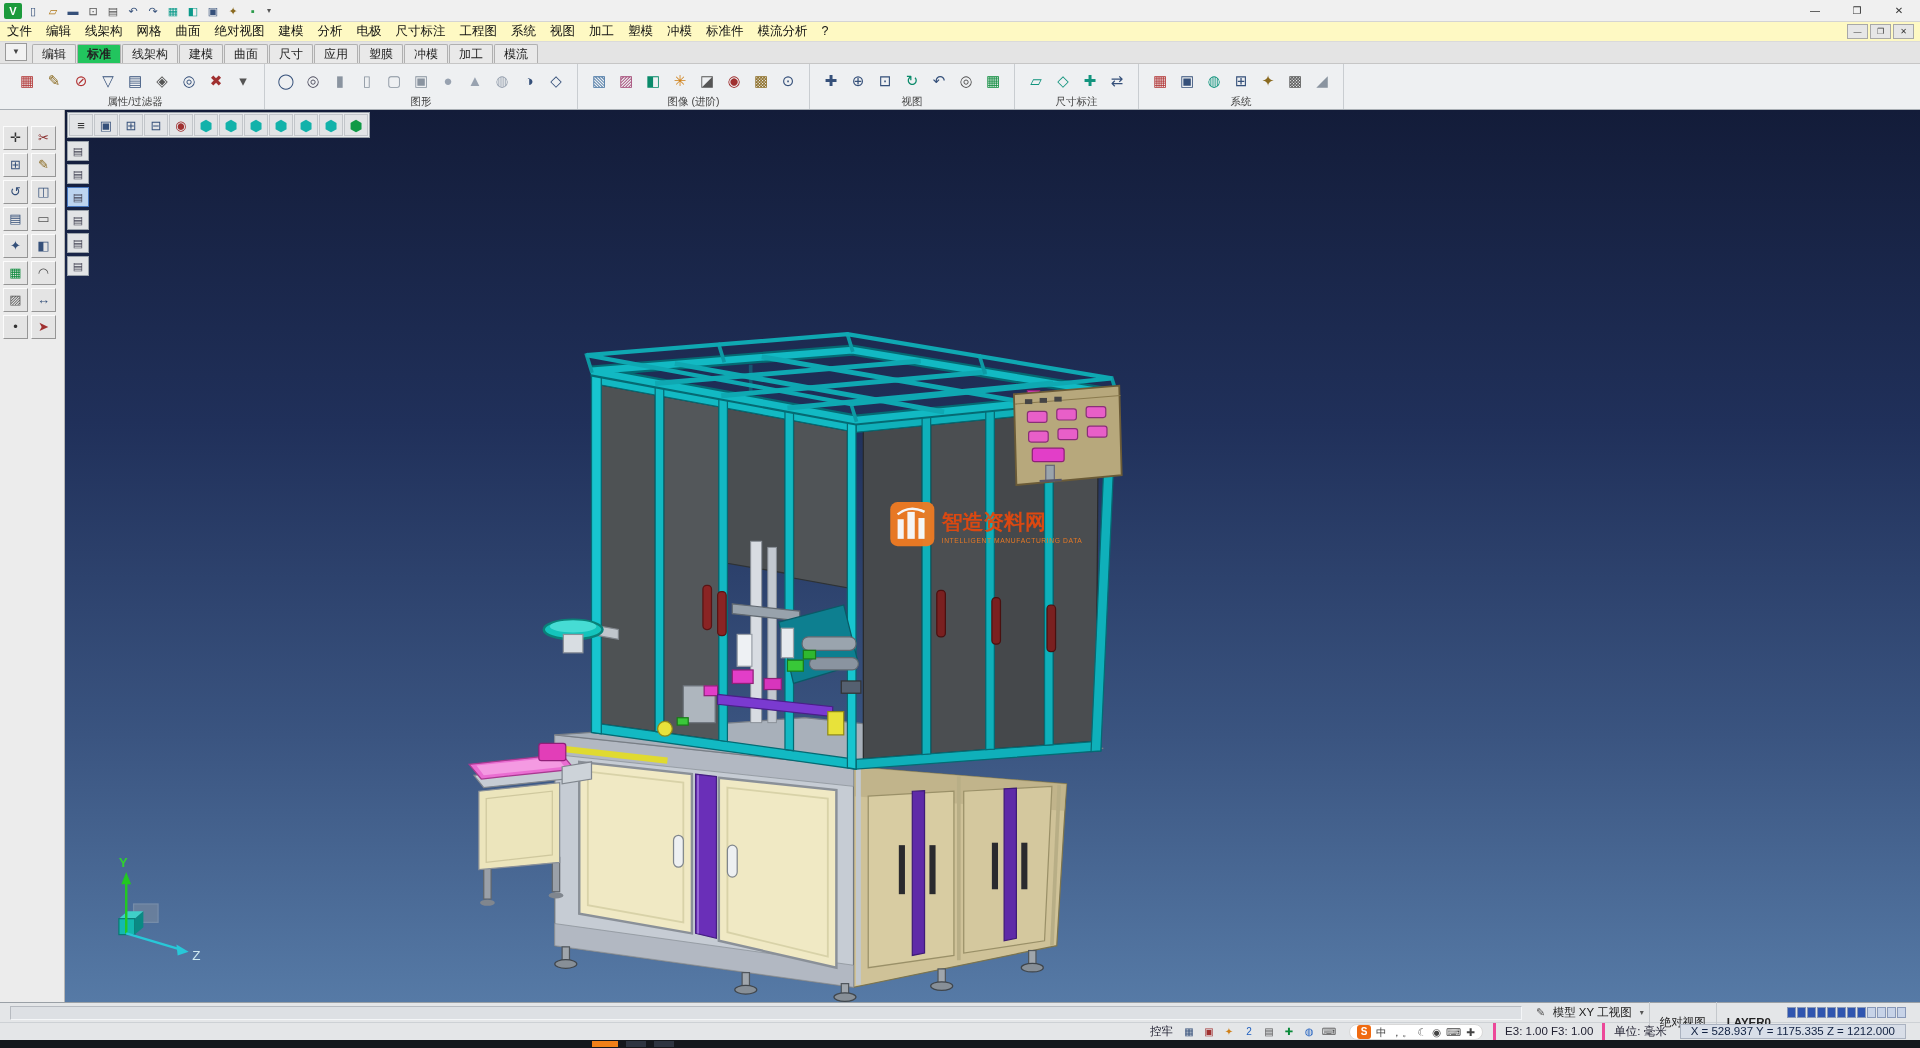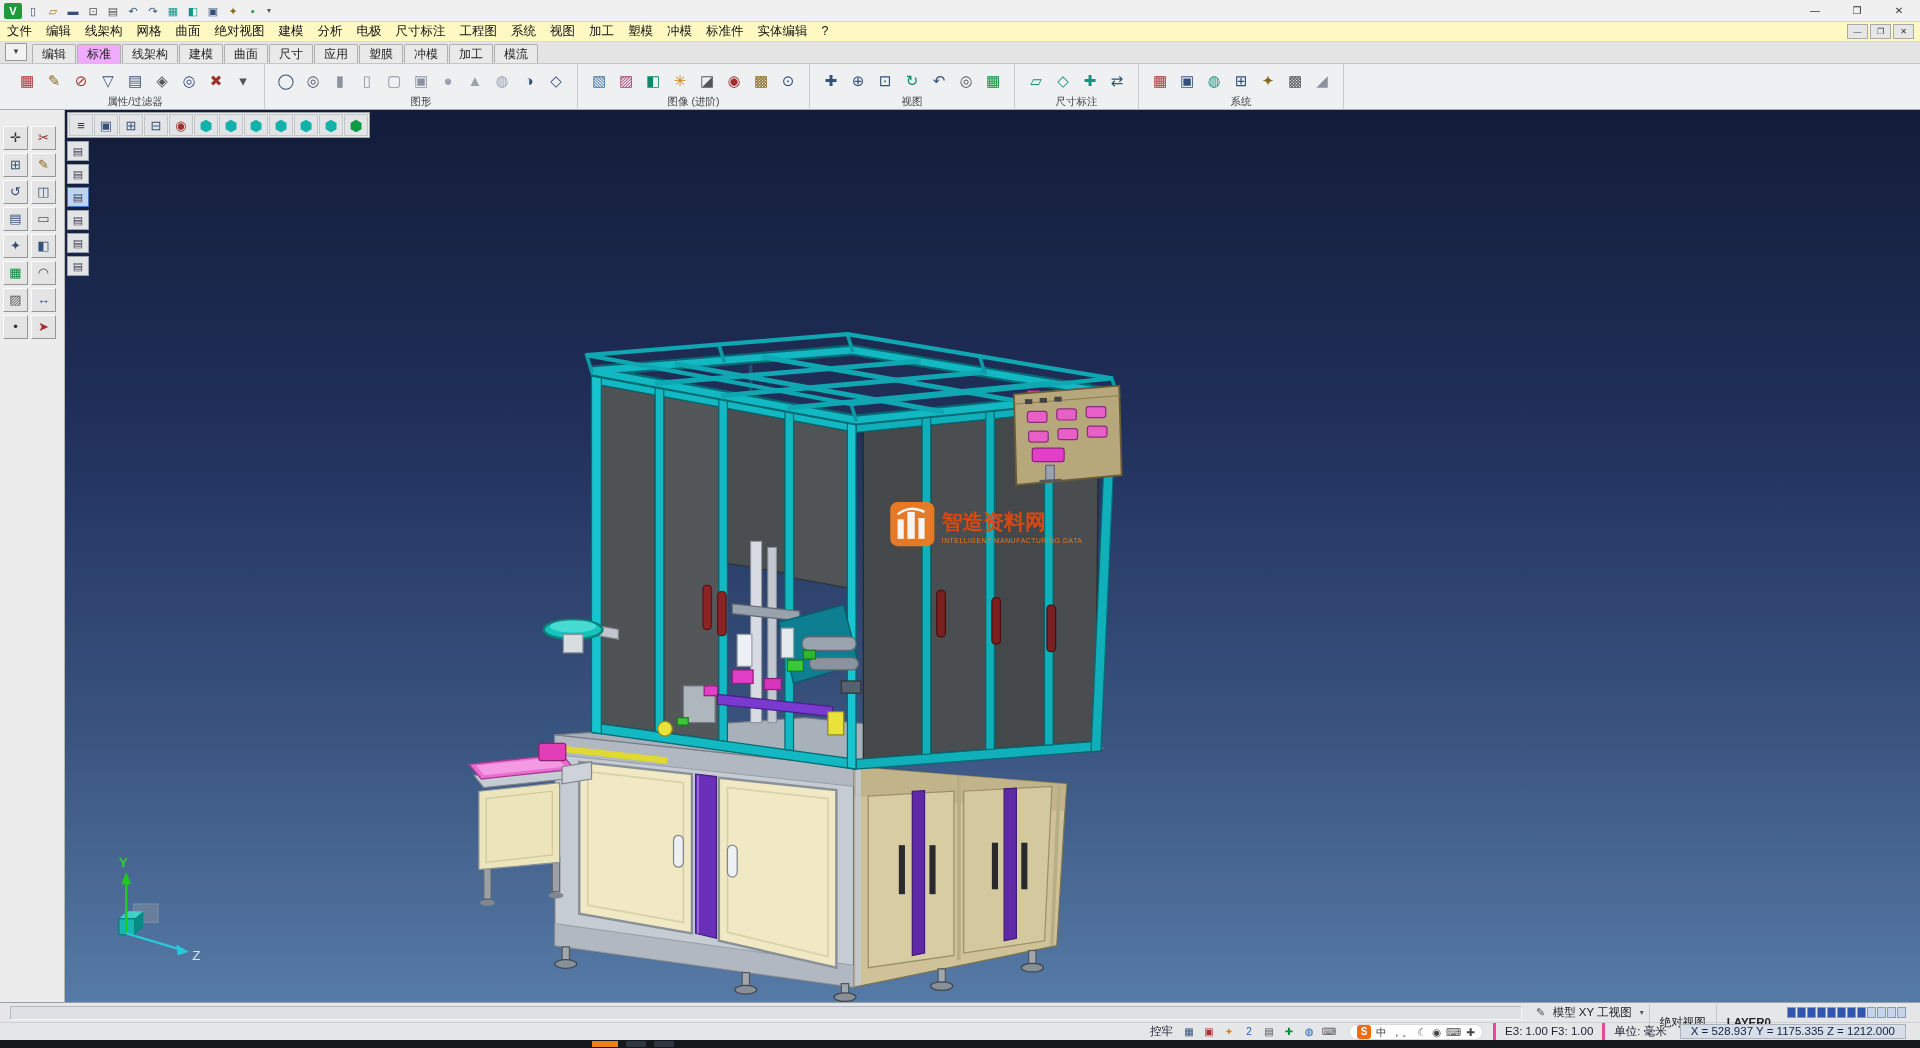--- a/index.html
+++ b/index.html
@@ -28,21 +28,21 @@
 
   
   .tabbar { height:22px; background:#e4e4e4; border-bottom:1px solid #c6c6c6;
     display:flex; align-items:flex-end; padding-left:3px; }
   .tab-lead { width:22px; height:18px; border:1px solid #9a9a9a; background:#f2f2f2;
     margin:0 5px 2px 2px; font-size:8px; line-height:16px; text-align:center; color:#444; }
   .tabs { display:flex; }
   .tab { padding:0 9px; height:19px; line-height:18px; font-size:12px; color:#222;
     border:1px solid #b0b0b0; border-bottom:none; background:#e9e9e9; margin-right:1px;
     border-radius:2px 2px 0 0; }
-  .tab.active { background:#f0abfc; font-weight:normal; }
+  .tab.active { background:#22c55e; font-weight:bold; }
 
   
   .ribbon { height:46px; background:#eef0f2; border-bottom:1px solid #a8aeb4;
     display:flex; align-items:stretch; padding-left:6px; }
   .rgroup { display:flex; flex-direction:column; justify-content:space-between;
     padding:3px 9px 1px 9px; border-right:1px solid #c9cdd1; }
   .ricons { display:flex; gap:3px; align-items:center; height:27px; }
   .ricon { width:24px; height:24px; font-size:15px; text-align:center; line-height:24px;
     border-radius:2px; background:transparent; }
   .rlabel { font-size:10.5px; color:#444; text-align:center; height:13px; line-height:13px; }
@@ -146,21 +146,21 @@
       <span class="menu-item">分析</span>
       <span class="menu-item">电极</span>
       <span class="menu-item">尺寸标注</span>
       <span class="menu-item">工程图</span>
       <span class="menu-item">系统</span>
       <span class="menu-item">视图</span>
       <span class="menu-item">加工</span>
       <span class="menu-item">塑模</span>
       <span class="menu-item">冲模</span>
       <span class="menu-item">标准件</span>
-      <span class="menu-item">实体编辑</span>
+      <span class="menu-item">模流分析</span>
       <span class="menu-item">?</span>
     </div>
   <div class="mdi-controls">
     <span class="mdi-btn">—</span>
     <span class="mdi-btn">❐</span>
     <span class="mdi-btn">✕</span>
   </div>
 </div>
 
 <div class="tabbar">

